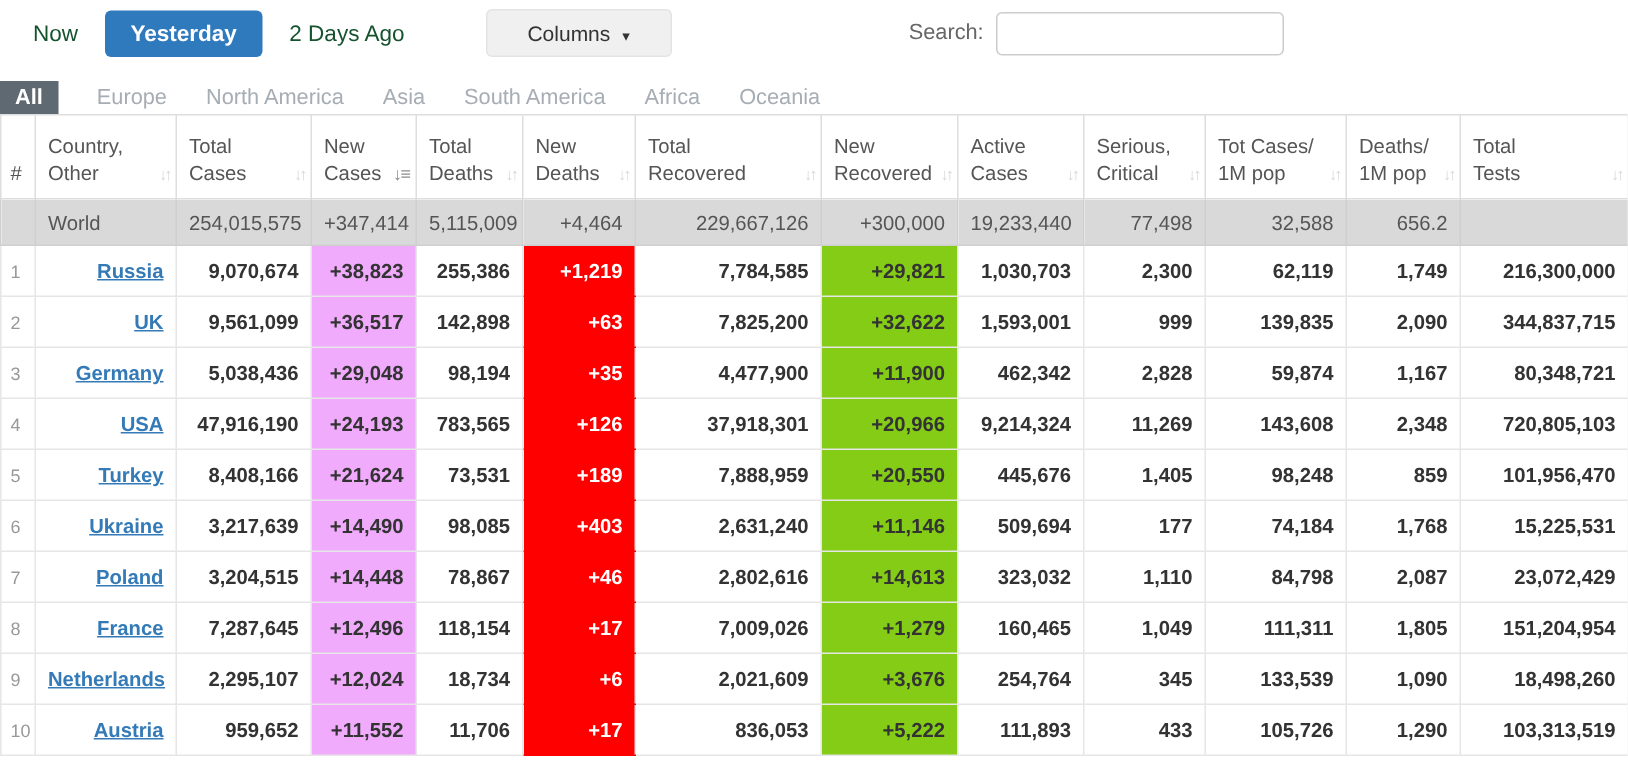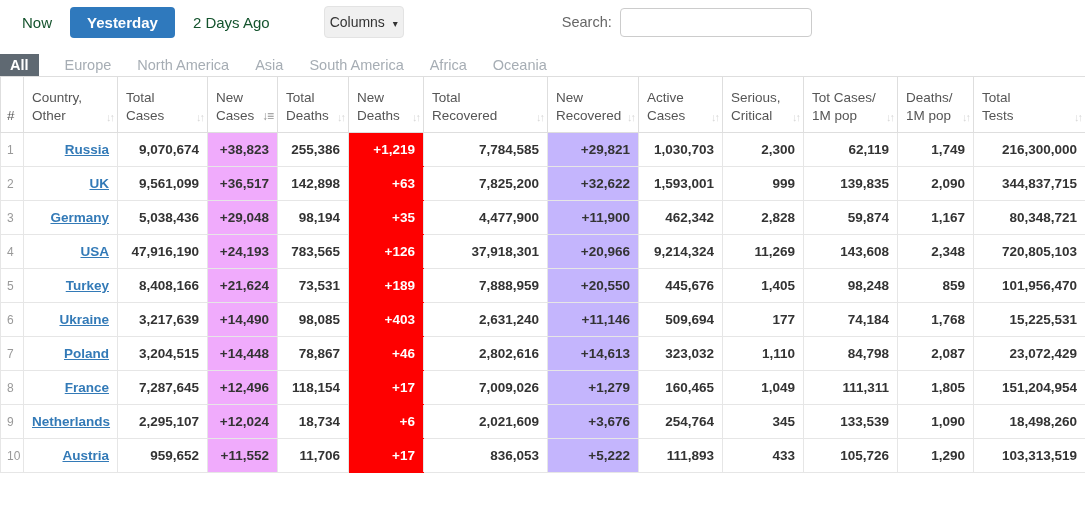--- a/index.html
+++ b/index.html
@@ -35,21 +35,21 @@
     margin: 0 6px;
     cursor: pointer;
     font-family: inherit;
   }
   .tb-columns {
     background: #f0f0f0;
     border: 1px solid #e3e3e3;
     border-radius: 4px;
     color: #333;
     font-size: 14px;
-    padding: 7px 5px;
+    padding: 7px 27px;
     margin-left: 42px;
     cursor: pointer;
     font-family: inherit;
   }
   .tb-columns .caret { font-size: 10px; color: #333; margin-left: 4px; }
   .search-wrap {
     display: flex;
     align-items: center;
     margin-left: 158px;
   }
@@ -156,21 +156,21 @@
   tr.world-row td {
     background: #d9d9d9;
     color: #555;
     font-weight: 400;
     height: 31px;
     padding: 5px 8px;
     border-color: #cfcfcf;
   }
   tr.world-row td.col-country { text-align: left; }
   td.hl-yellow { background: #f0abfc; }
-  td.hl-green  { background: #c4b5fd; }
+  td.hl-green  { background: #84cc16; }
   td.hl-red {
     background: #fe0000;
     color: #fff;
     border-top-color: #fe0000;
     border-bottom-color: #fe0000;
   }
 </style>
 </head>
 <body>
 
@@ -237,20 +237,35 @@
 Critical</span><span class="sort-icon">↓↑</span></th>
         <th class="col-tot_cases_1m"><span class="th-label">Tot Cases/
 1M pop</span><span class="sort-icon">↓↑</span></th>
         <th class="col-deaths_1m"><span class="th-label">Deaths/
 1M pop</span><span class="sort-icon">↓↑</span></th>
         <th class="col-total_tests"><span class="th-label">Total
 Tests</span><span class="sort-icon">↓↑</span></th>
       </tr>
     </thead>
   <tbody id="body-rows">
+      <tr class="world-row">
+        <td class="col-rank"></td>
+        <td class="col-country">World</td>
+        <td class="col-total_cases">254,015,575</td>
+        <td class="col-new_cases">+347,414</td>
+        <td class="col-total_deaths">5,115,009</td>
+        <td class="col-new_deaths">+4,464</td>
+        <td class="col-total_recovered">229,667,126</td>
+        <td class="col-new_recovered">+300,000</td>
+        <td class="col-active_cases">19,233,440</td>
+        <td class="col-serious_critical">77,498</td>
+        <td class="col-tot_cases_1m">32,588</td>
+        <td class="col-deaths_1m">656.2</td>
+        <td class="col-total_tests"></td>
+      </tr>
       <tr class="country-row">
         <td class="col-rank">1</td>
         <td class="col-country"><a class="country-link">Russia</a></td>
         <td class="col-total_cases">9,070,674</td>
         <td class="col-new_cases hl-yellow">+38,823</td>
         <td class="col-total_deaths">255,386</td>
         <td class="col-new_deaths hl-red">+1,219</td>
         <td class="col-total_recovered">7,784,585</td>
         <td class="col-new_recovered hl-green">+29,821</td>
         <td class="col-active_cases">1,030,703</td>

